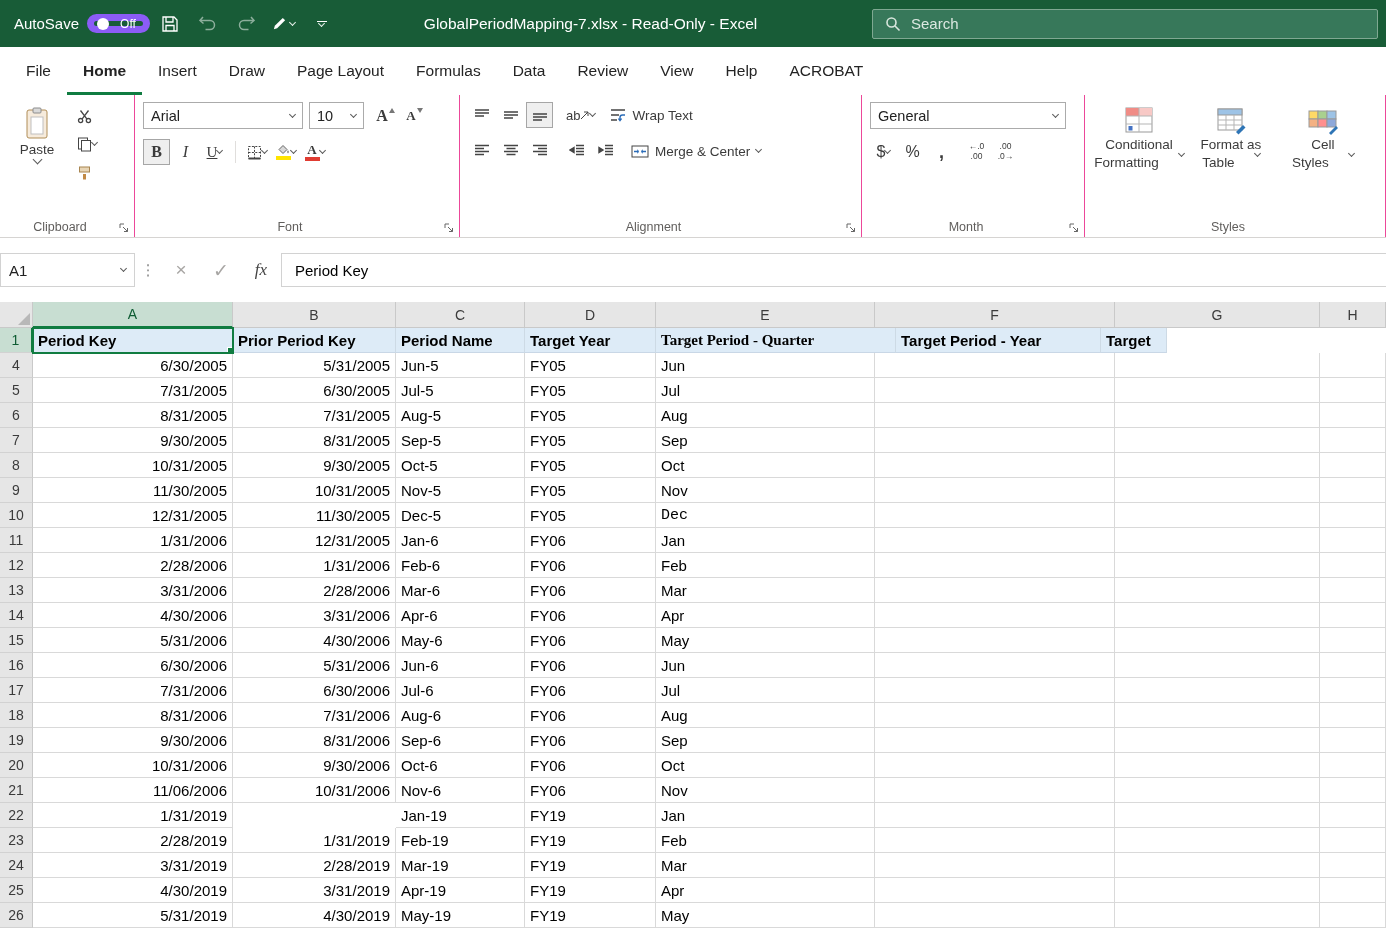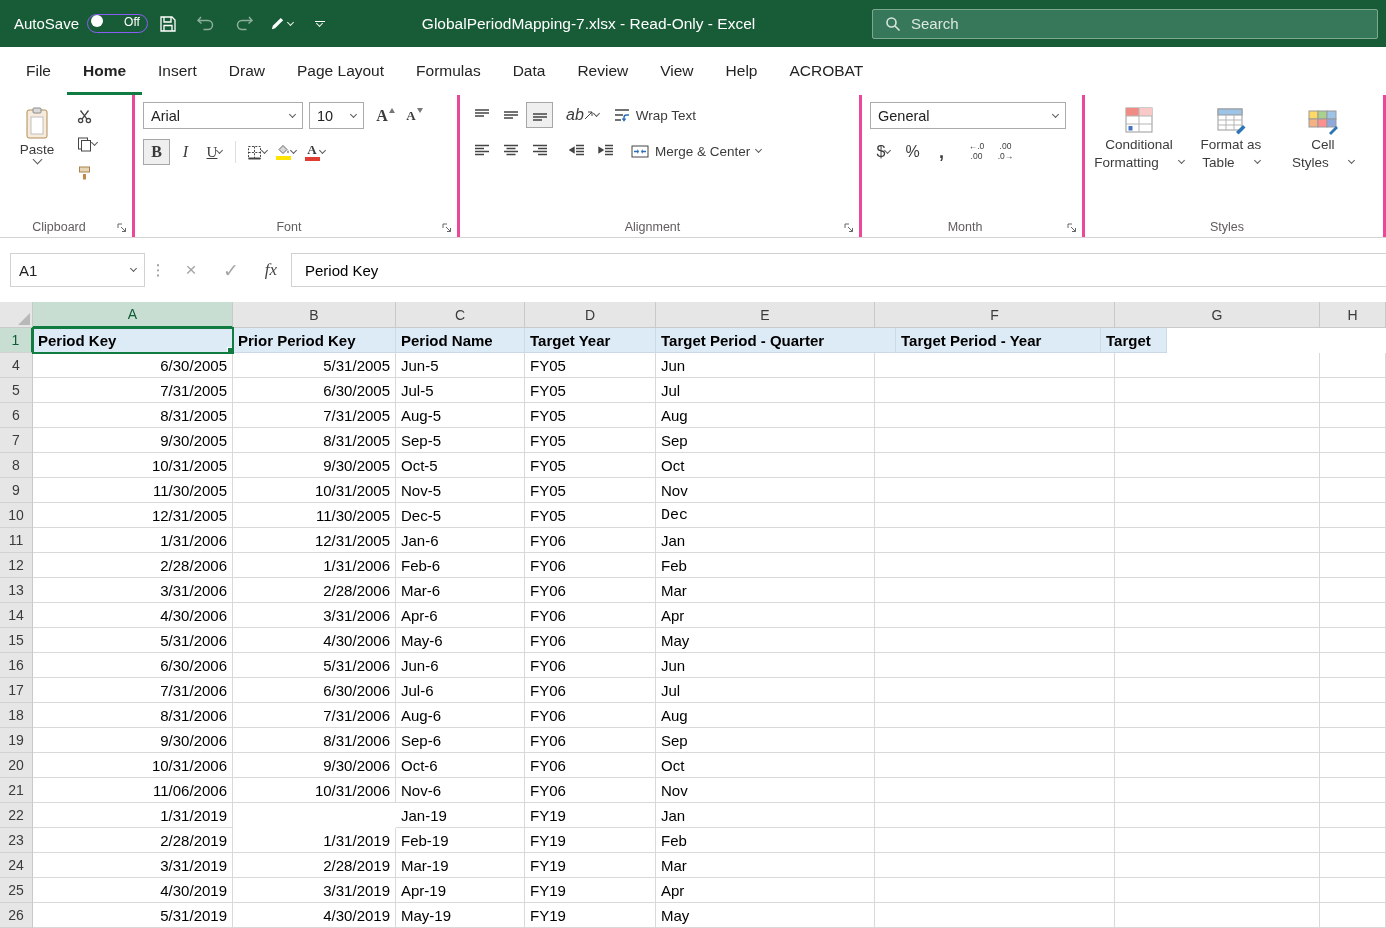--- a/index.html
+++ b/index.html
@@ -4,22 +4,22 @@
 <style>
   * { margin:0; padding:0; box-sizing:border-box; }
   html,body { width:1386px; height:928px; overflow:hidden; background:#fff;
               font-family:"Liberation Sans", sans-serif; }
   .app { width:1386px; height:928px; position:relative; overflow:hidden; }
 
   
   .titlebar { height:47px; background:#185C37; display:flex; align-items:center;
               padding-left:14px; color:#fff; }
   .autosave { display:flex; align-items:center; gap:8px; font-size:15px; }
-  .toggle { height:19px; border:1px solid #8b5cf6; border-radius:10px; display:flex;
-            align-items:flex-start; gap:21px; padding:0 7px 0 3px; cursor:default; }
+  .toggle { height:19px; border:7px solid #8b5cf6; border-radius:10px; display:flex;
+            align-items:center; gap:11px; padding:0 7px 0 3px; cursor:default; }
   .knob { width:12px; height:12px; background:#fff; border-radius:50%; }
   .as-state { font-size:12px; }
   .tbtn { width:36px; height:34px; display:flex; align-items:center; justify-content:center;
           gap:3px; margin-left:2px; }
   .tbtn.dis { opacity:.5; }
   .qat-bar { display:flex; flex-direction:column; align-items:center; gap:2px; }
   .qat-bar .bar { width:10px; height:0; border-top:1.5px solid #fff; }
   .chev { width:7px; height:7px; border-right:1.5px solid #5A5A5A; border-bottom:1.5px solid #5A5A5A;
           transform:rotate(45deg); display:inline-block; flex:none; margin-top:-3px; }
   .chev.w { border-color:#E8F1EB; }
@@ -29,21 +29,21 @@
             border:1px solid #7FA892; border-radius:2px; display:flex; align-items:center;
             gap:10px; padding:0 12px; color:#DCE8E1; font-size:15px; }
 
   
   .tabs { height:48px; background:#fff; display:flex; align-items:stretch; padding-left:10px; }
   .tab { display:flex; align-items:center; padding:0 16px; font-size:15.5px; color:#242424; }
   .tab.active { font-weight:bold; box-shadow:inset 0 -3px 0 #107C41; }
 
   
   .ribbon { height:143px; background:#fff; border-bottom:1px solid #D6D4D2; display:flex; }
-  .group { position:relative; border-right:3px solid #ec4899; padding:7px 8px 20px; }
+  .group { position:relative; border-right:1px solid #ec4899; padding:7px 8px 20px; }
   .g-label { position:absolute; bottom:3px; left:0; right:14px; text-align:center;
              font-size:12.5px; color:#605E5C; }
   .launcher { position:absolute; right:4px; bottom:5px; width:12px; height:12px; }
   .rb-row { display:flex; align-items:center; gap:2px; }
   .rb-row + .rb-row { margin-top:10px; }
   .sbtn { height:26px; min-width:27px; display:flex; align-items:center; justify-content:center;
           color:#3b3b3b; font-size:15px; border:1px solid transparent; padding:0 2px; }
   .sbtn.on { border-color:#A6A6A6; background:#EFEFEF; }
   .combo { height:27px; border:1px solid #ABABAB; background:#fff; display:flex;
            align-items:center; padding:0 7px; font-size:14.5px; color:#222; }
@@ -79,24 +79,24 @@
   
   .g-num { width:223px; }
   .numfmt { width:196px; }
   .dec-glyph { font-size:8.5px; line-height:1.15; white-space:pre-line; text-align:center; color:#3b3b3b; }
   .comma-g { font-size:18px; font-weight:bold; }
 
   
   .g-styles { width:301px; display:flex; }
   .bigbtn { width:92px; display:flex; flex-direction:column; align-items:center;
             padding-top:2px; font-size:13.5px; color:#3b3b3b; line-height:1.3; }
-  .bigbtn .l2 { display:flex; align-items:center; gap:20px; }
-
-  
-  .fbar { height:64px; background:#fff; display:flex; align-items:center; padding-left:10px; }
+  .bigbtn .l2 { display:flex; gap:20px; }
+
+  
+  .fbar { height:64px; background:#fff; display:flex; align-items:center; }
   .namebox { width:135px; height:34px; border:1px solid #D2D2D2; display:flex; align-items:center;
              padding:0 8px; font-size:15px; color:#222; }
   .namebox .val { flex:1; }
   .fb-drag { width:26px; text-align:center; color:#8a8a8a; font-size:15px; }
   .fb-btn { width:40px; height:34px; display:flex; align-items:center; justify-content:center;
             font-size:19px; color:#A8A6A4; }
   .fb-btn.fx { color:#444; font-family:"Liberation Serif",serif; font-style:italic; font-size:17px; }
   .fb-input { flex:1; height:34px; border:1px solid #D2D2D2; border-right:none; display:flex;
               align-items:center; padding:0 13px; font-size:15px; color:#000; }
 
@@ -310,21 +310,21 @@
           <svg width="16" height="14" viewBox="0 0 16 14" stroke="#444" stroke-width="1.5">
               <path d="M1 4 H15 M1 7 H15 M1 10 H10"></path>
             </svg>
         </div>
         <div class="sbtn on">
           <svg width="16" height="14" viewBox="0 0 16 14" stroke="#444" stroke-width="1.5">
               <path d="M1 6 H15 M1 9 H15 M1 12 H10"></path>
             </svg>
         </div>
         <div class="sbtn" style="margin-left:8px">
-          <span style="font-size:16px;font-style:italic">ab</span>
+          <span style="font-size:13px;">ab</span>
           <svg width="10" height="10" viewBox="0 0 10 10" stroke="#444" fill="none">
               <path d="M1 9 L8 2 M8 2 H4 M8 2 V6"></path>
             </svg>
           <span class="chev sm"></span>
         </div>
         <div class="lblbtn">
           <svg width="16" height="14" viewBox="0 0 16 14" fill="none" stroke="#444" stroke-width="1.4">
             <path d="M1 2 H15 M1 7 H9 M1 12 H7"></path>
             <path d="M15 7 H12.5 q-2.5 0 -2.5 2.5 V11" stroke="#2B6CB8"></path>
             <path d="M8.5 10.5 L10 12.5 L11.5 10.5" stroke="#2B6CB8"></path>
@@ -494,21 +494,21 @@
           <div class="colh" style="width: 66px;">H</div>
         </div>
     </div>
     <div>
         <div class="grid-row row1">
           <div class="rowh sel">1</div>
           <div class="cell active-cell" style="width: 200px;">Period Key<span class="fill-handle"></span></div>
           <div class="cell" style="width: 163px;">Prior Period Key</div>
           <div class="cell" style="width: 129px;">Period Name</div>
           <div class="cell" style="width: 131px;">Target Year</div>
-          <div class="cell" style="width: 240px;">Target Period - Quarter</div>
+          <div class="cell" style="width: 240px; font-family: Liberation Serif, serif;">Target Period - Quarter</div>
           <div class="cell" style="width: 205px;">Target Period - Year</div>
           <div class="cell" style="width: 66px;">Target</div>
         </div>
         <div class="grid-row">
           <div class="rowh">4</div>
           <div class="cell right" style="width: 200px;">6/30/2005</div>
           <div class="cell right" style="width: 163px;">5/31/2005</div>
           <div class="cell" style="width: 129px;">Jun-5</div>
           <div class="cell" style="width: 131px;">FY05</div>
           <div class="cell" style="width: 219px;">Jun</div>

